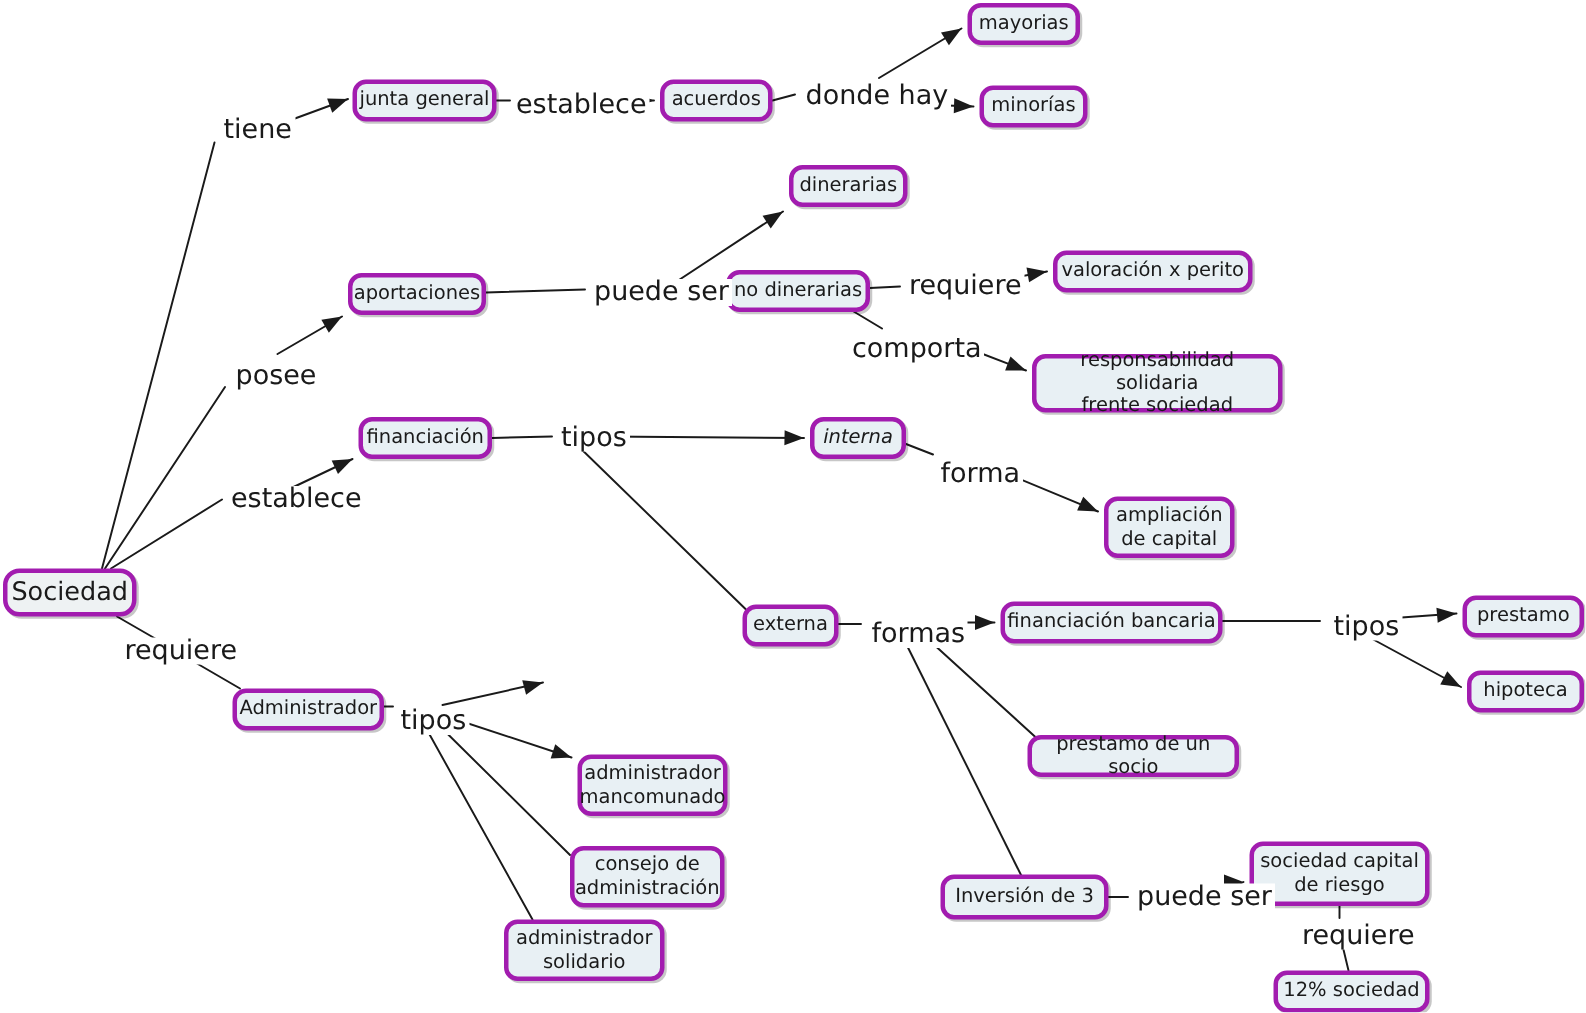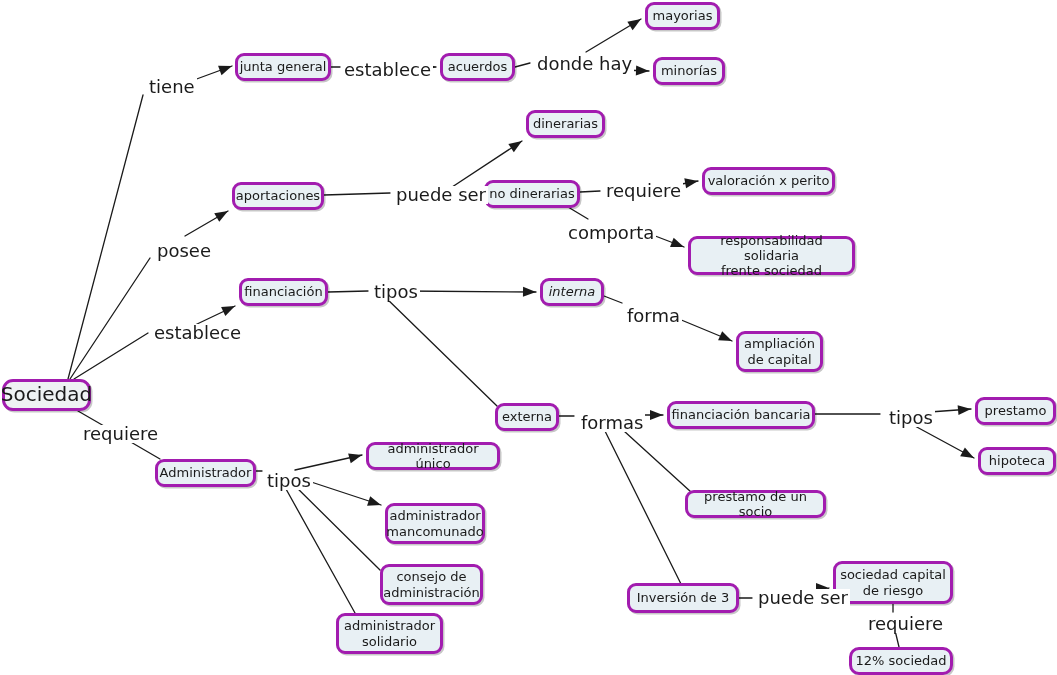--- a/index.html
+++ b/index.html
@@ -34,21 +34,21 @@
     justify-content: center;
     text-align: center;
     color: #1a1a1a;
     line-height: 1.18;
     white-space: pre-line;
     box-shadow: 1.5px 1.5px 0 rgba(0,0,0,0.22);
     font-size: 13px;
   }
   .node.root {
     background: #eef2f3;
-    font-size: 20px;
+    font-size: 17px;
     border-radius: 11px;
   }
   .edge-label {
     position: absolute;
     font-size: 18px;
     color: #1a1a1a;
     background: #ffffff;
     padding: 0 2px;
     white-space: nowrap;
     line-height: 1;
@@ -169,23 +169,22 @@
     <div class="node" style="left: 736px; top: 331px; width: 87px; height: 41px;">ampliación
 de capital</div>
     <div class="node" style="left: 495px; top: 403px; width: 64px; height: 28px;">externa</div>
     <div class="node" style="left: 667px; top: 401px; width: 148px; height: 28px;">financiación bancaria</div>
     <div class="node" style="left: 975px; top: 397px; width: 81px; height: 28px;">prestamo</div>
     <div class="node" style="left: 978px; top: 447px; width: 78px; height: 28px;">hipoteca</div>
     <div class="node" style="left: 685px; top: 490px; width: 141px; height: 28px;">prestamo de un socio</div>
     <div class="node" style="left: 627px; top: 583px; width: 112px; height: 30px;">Inversión de 3</div>
     <div class="node" style="left: 833px; top: 561px; width: 120px; height: 43px;">sociedad capital
 de riesgo</div>
-    <div class="node" style="left: 849px; top: 647px; width: 104px; height: 28px; border-radius: 10px;">12% sociedad</div>
+    <div class="node" style="left: 849px; top: 647px; width: 104px; height: 28px;">12% sociedad</div>
     <div class="node" style="left: 155px; top: 459px; width: 101px; height: 28px;">Administrador</div>
-    <div class="node" style="left: 366px; top: 442px; width: 134px; height: 28px;">administrador único</div>
     <div class="node" style="left: 385px; top: 503px; width: 100px; height: 41px;">administrador
 mancomunado</div>
     <div class="node" style="left: 380px; top: 564px; width: 103px; height: 41px;">consejo de
 administración</div>
     <div class="node" style="left: 336px; top: 613px; width: 107px; height: 41px;">administrador
 solidario</div>
     <div class="edge-label" style="left: 147px; top: 78px;">tiene</div>
     <div class="edge-label" style="left: 342px; top: 61px;">establece</div>
     <div class="edge-label" style="left: 535px; top: 55px;">donde hay</div>
     <div class="edge-label" style="left: 155px; top: 242px;">posee</div>

